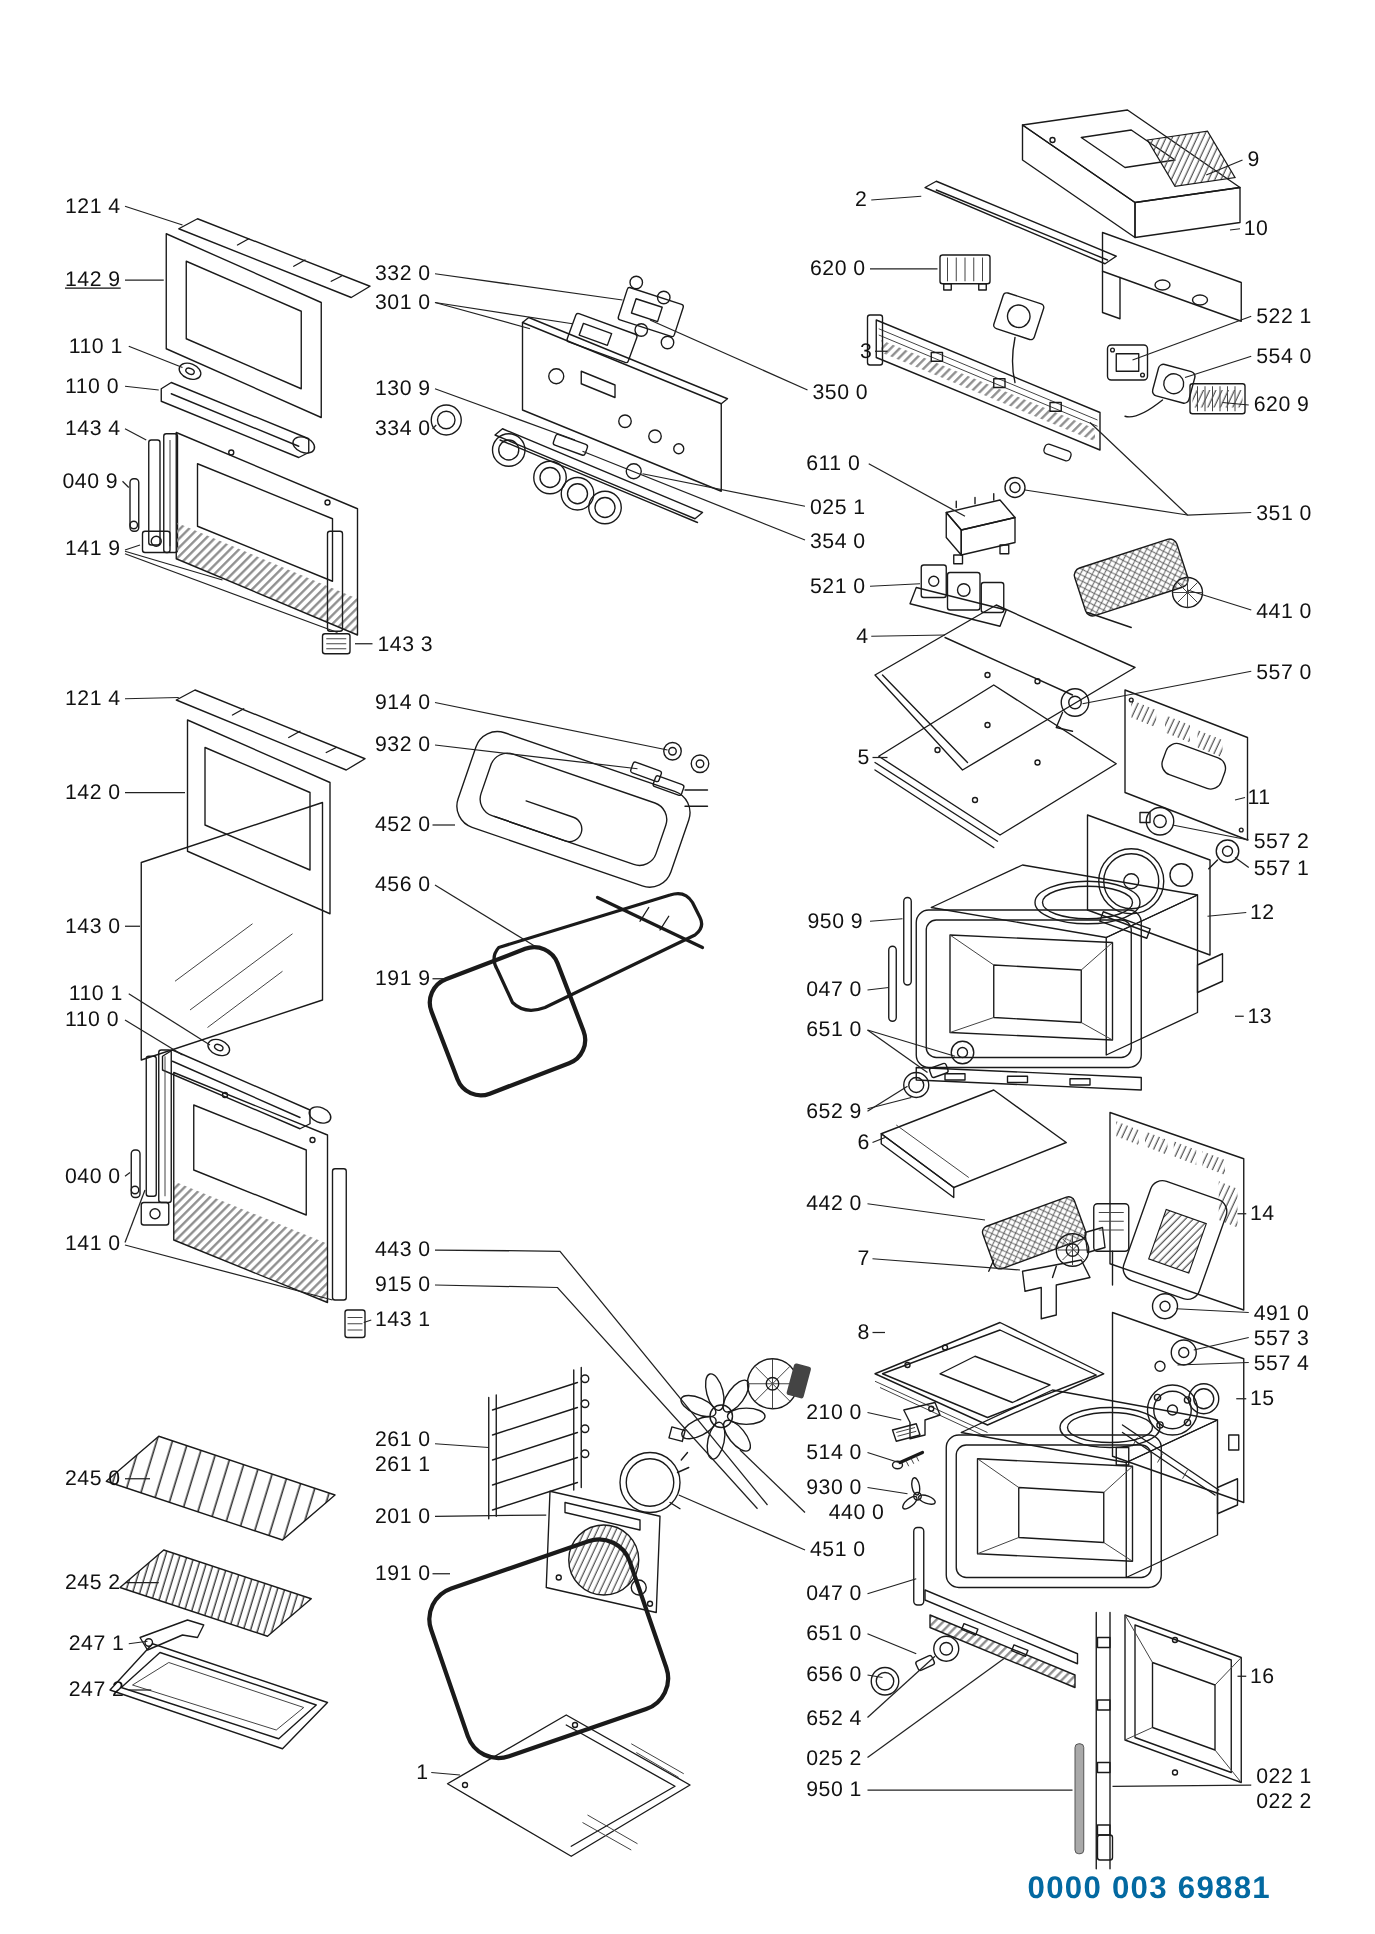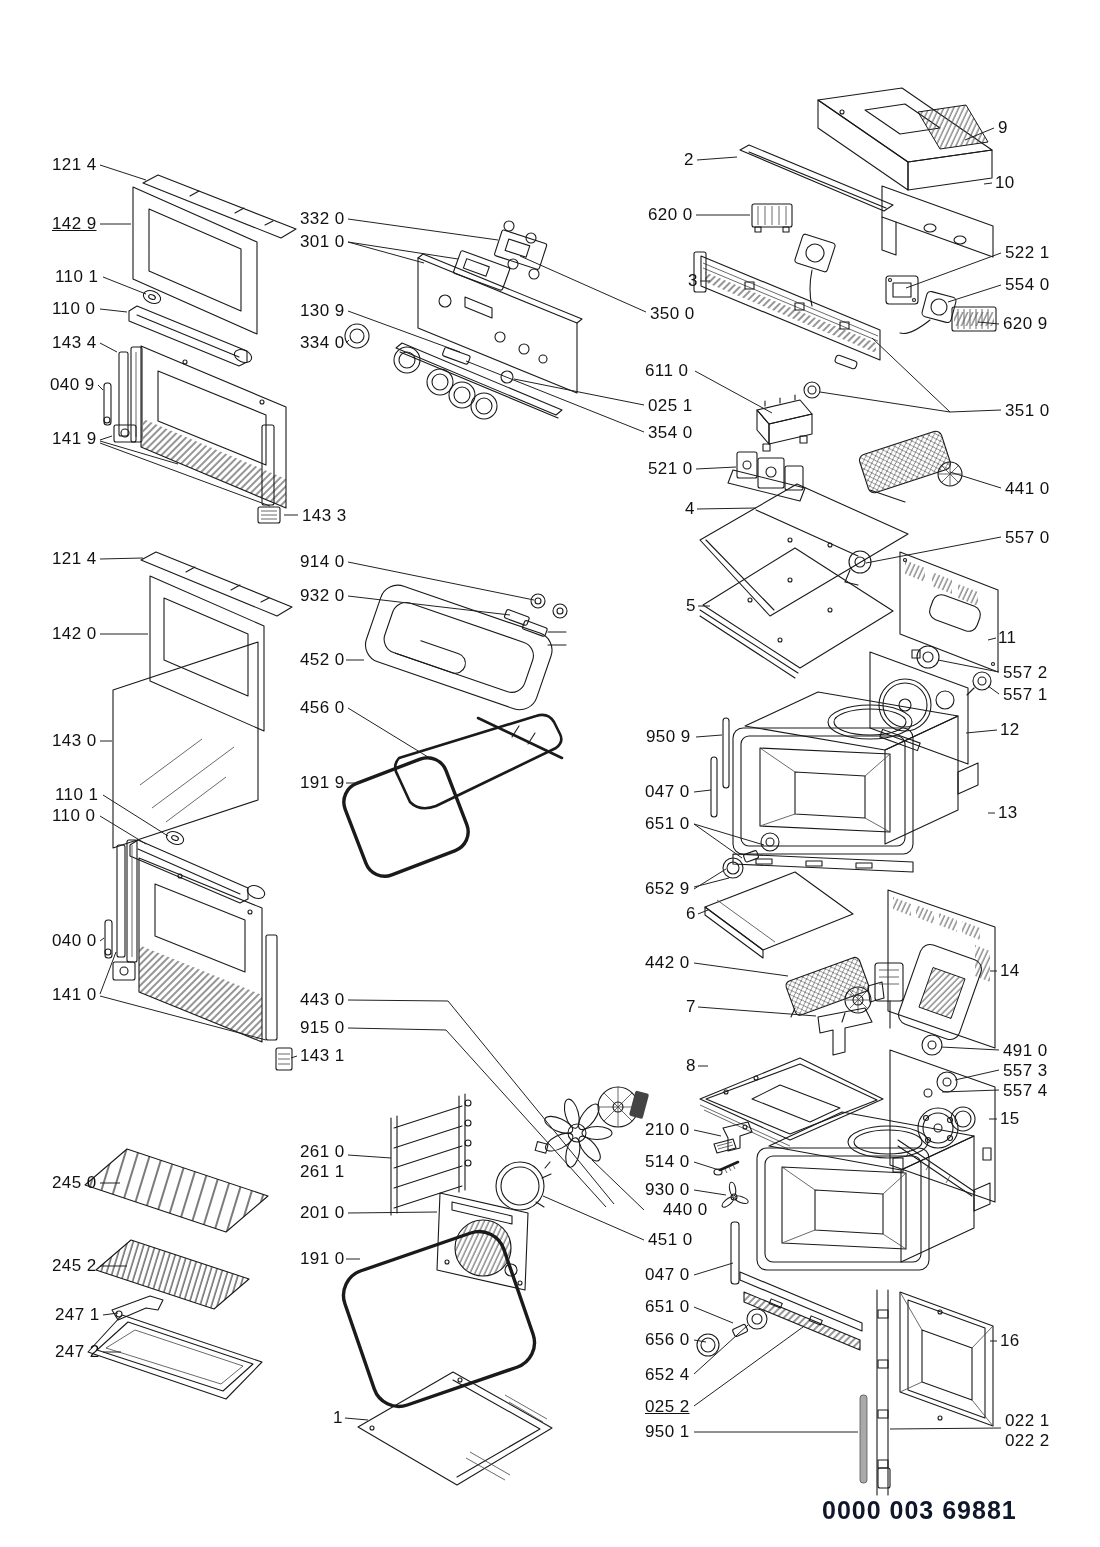--- a/index.html
+++ b/index.html
@@ -4,21 +4,21 @@
 <style>
   html,body{margin:0;padding:0;background:#fff;}
   .stage{position:relative;width:1100px;height:1547px;background:#ffffff;overflow:hidden;
          font-family:"Liberation Sans",sans-serif;}
   #art{position:absolute;left:0;top:0;}
   #art .ln{stroke:#1a1a1a;stroke-width:1.1;fill:none;stroke-linejoin:round;stroke-linecap:round;}
   #art .ln2{stroke:#1a1a1a;stroke-width:2.6;fill:none;stroke-linejoin:round;stroke-linecap:round;}
   #art .seal{stroke:#1a1a1a;stroke-width:3.4;fill:none;}
   #art .thin{stroke:#444;stroke-width:.8;fill:none;}
   .lbl{position:absolute;font-size:17px;line-height:18px;color:#111;white-space:nowrap;letter-spacing:.4px;}
-  .footer-code{position:absolute;left:822px;top:1496px;font-size:25px;font-weight:bold;letter-spacing:1px;color:#0f172a;}
+  .footer-code{position:absolute;left:822px;top:1496px;font-size:25px;font-weight:bold;letter-spacing:1px;color:#0369a1;}
   #leaders polyline{stroke:#222;stroke-width:1;fill:none;}
 </style>
 </head>
 <body>
 
 <div class="stage">
 
 <svg id="art" width="1100" height="1547" viewBox="0 0 1100 1547">
   <defs>
     <pattern id="hA" width="5" height="5" patternUnits="userSpaceOnUse" patternTransform="rotate(45)">
@@ -666,21 +666,21 @@
       <div class="lbl" style="left: 686px; top: 1057px;">8</div>
       <div class="lbl" style="left: 645px; top: 1121px;">210 0</div>
       <div class="lbl" style="left: 645px; top: 1153px;">514 0</div>
       <div class="lbl" style="left: 645px; top: 1181px;">930 0</div>
       <div class="lbl" style="left: 663px; top: 1201px;">440 0</div>
       <div class="lbl" style="left: 648px; top: 1231px;">451 0</div>
       <div class="lbl" style="left: 645px; top: 1266px;">047 0</div>
       <div class="lbl" style="left: 645px; top: 1298px;">651 0</div>
       <div class="lbl" style="left: 645px; top: 1331px;">656 0</div>
       <div class="lbl" style="left: 645px; top: 1366px;">652 4</div>
-      <div class="lbl" style="left: 645px; top: 1398px; text-decoration: underline;">025 2</div>
+      <div class="lbl" style="left: 645px; top: 1398px;">025 2</div>
       <div class="lbl" style="left: 645px; top: 1423px;">950 1</div>
       <div class="lbl" style="left: 998px; top: 119px;">9</div>
       <div class="lbl" style="left: 995px; top: 174px;">10</div>
       <div class="lbl" style="left: 1005px; top: 244px;">522 1</div>
       <div class="lbl" style="left: 1005px; top: 276px;">554 0</div>
       <div class="lbl" style="left: 1003px; top: 315px;">620 9</div>
       <div class="lbl" style="left: 1005px; top: 402px;">351 0</div>
       <div class="lbl" style="left: 1005px; top: 480px;">441 0</div>
       <div class="lbl" style="left: 1005px; top: 529px;">557 0</div>
       <div class="lbl" style="left: 998px; top: 629px;">11</div>

